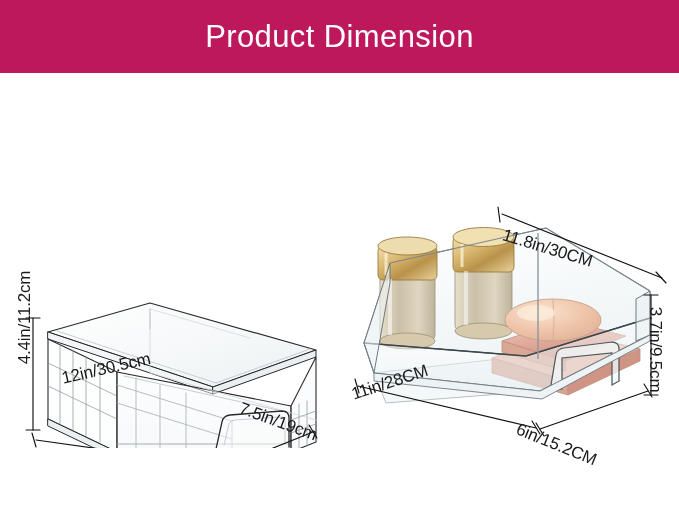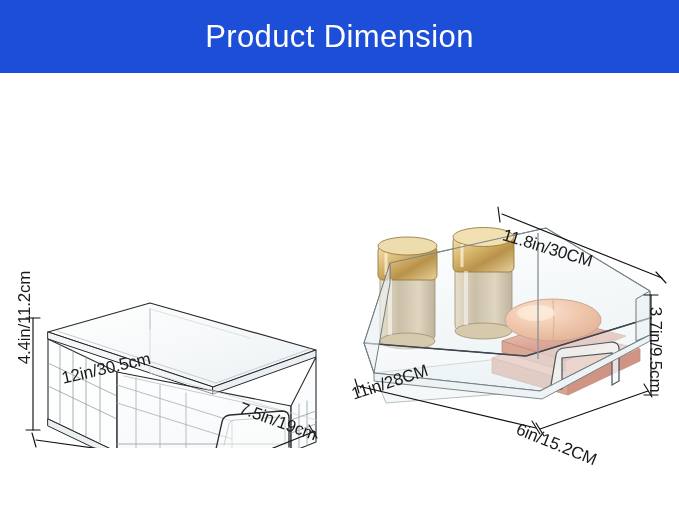--- a/index.html
+++ b/index.html
@@ -15,21 +15,21 @@
     font-family: "Liberation Sans", sans-serif;
     -webkit-font-smoothing: antialiased;
   }
 
   
   #header-banner {
     position: absolute;
     left: 0; top: 0;
     width: 679px;
     height: 73px;
-    background: #1d4ed8;
+    background: #be185d;
     display: flex;
     align-items: center;
     justify-content: center;
   }
   #page-title {
     color: #ffffff;
     font-size: 31px;
     font-weight: 400;
     letter-spacing: 0.4px;
     line-height: 1;

